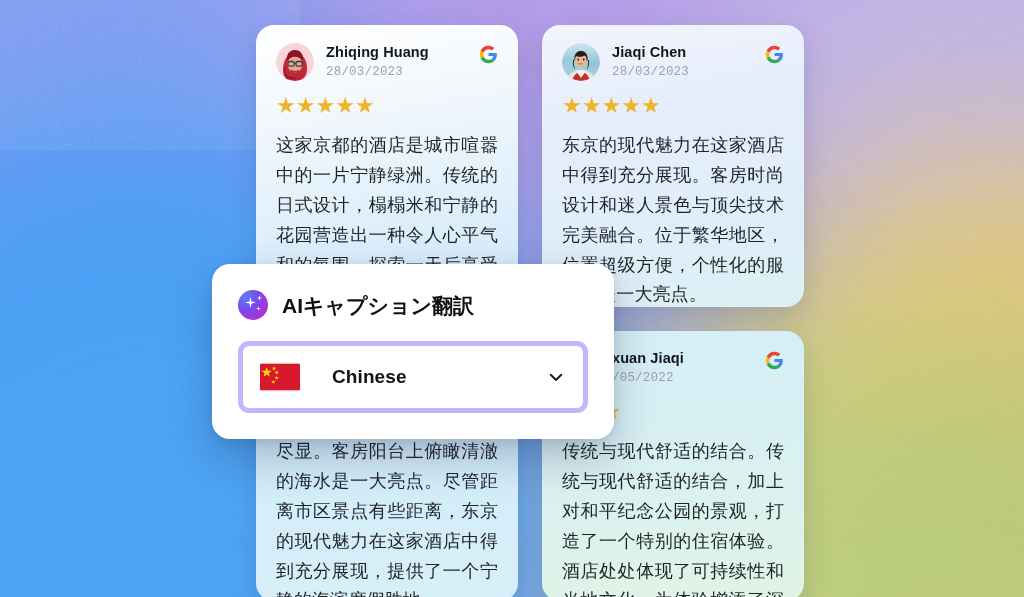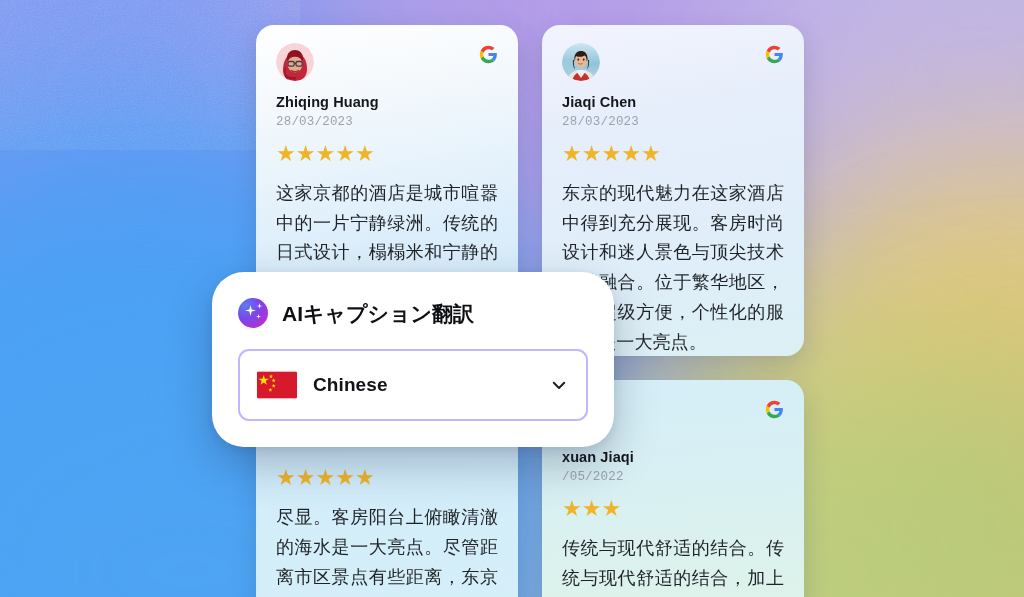--- a/index.html
+++ b/index.html
@@ -102,30 +102,29 @@
     gap: 24px;
   }
   .review-card {
     position: relative;
     border-radius: 18px;
     padding: 18px 20px 22px 20px;
     box-shadow: 0 10px 26px rgba(40,50,90,.18);
     overflow: hidden;
   }
   .card-1 { height: 282px; background: linear-gradient(170deg,#ffffff 0%,#f3f8fc 28%,#dceefb 72%,#d2eaf9 100%); }
-  .card-2 { height: 331px; background: linear-gradient(170deg,#f2f4fd 0%,#e6eefb 30%,#dfeef9 70%,#dcf0f4 100%); }
+  .card-2 { height: 282px; background: linear-gradient(170deg,#f2f4fd 0%,#e6eefb 30%,#dfeef9 70%,#dcf0f4 100%); }
   .card-3 { height: 270px; background: linear-gradient(175deg,#d5eef8 0%,#d8f0f3 38%,#dcf2ec 72%,#e0f3e6 100%); }
   .card-4 { height: 270px; background: linear-gradient(175deg,#cfebfb 0%,#d3edfa 45%,#d6eff8 100%); }
 
   .card-head {
     display: flex;
     align-items: flex-start;
     gap: 12px;
     position: relative;
-    flex-direction: column;
   }
   .avatar {
     width: 38px; height: 38px;
     border-radius: 50%;
     flex: 0 0 38px;
     overflow: hidden;
     position: relative;
   }
   .avatar svg { display: block; width: 100%; height: 100%; }
 
@@ -168,25 +167,25 @@
     color: #1f2328;
     letter-spacing: .1px;
     text-align: justify;
     word-break: break-all;
   }
 
   
   #modal {
     position: absolute;
     left: 212px;
-    top: 272px;
+    top: 264px;
     width: 402px;
     height: 175px;
     background: #ffffff;
-    border-radius: 32px;
+    border-radius: 18px;
     box-shadow: 0 18px 44px rgba(25,35,70,.26), 0 3px 10px rgba(25,35,70,.10);
     padding: 26px 26px 0 26px;
   }
   .modal-head {
     display: flex;
     align-items: center;
     gap: 14px;
   }
   .ai-badge {
     width: 30px; height: 30px;
@@ -218,27 +217,27 @@
     font-size: 21px;
     font-weight: bold;
     color: #0d0f13;
     letter-spacing: 0px;
     line-height: 1;
   }
 
   .lang-select {
     margin-top: 21px;
     height: 72px;
-    border: 2px solid #c4b5fd;
+    border: 5px solid #c4b5fd;
     border-radius: 11px;
     background: #fff;
     display: flex;
     align-items: center;
     padding: 0 18px 0 17px;
-    gap: 16px;
+    gap: 32px;
     cursor: pointer;
   }
   .flag {
     width: 40px; height: 28px;
     flex: 0 0 40px;
     border-radius: 2px;
     overflow: hidden;
     box-shadow: 0 0 0 .5px rgba(0,0,0,.06);
   }
   .flag svg { display: block; width: 100%; height: 100%; }

